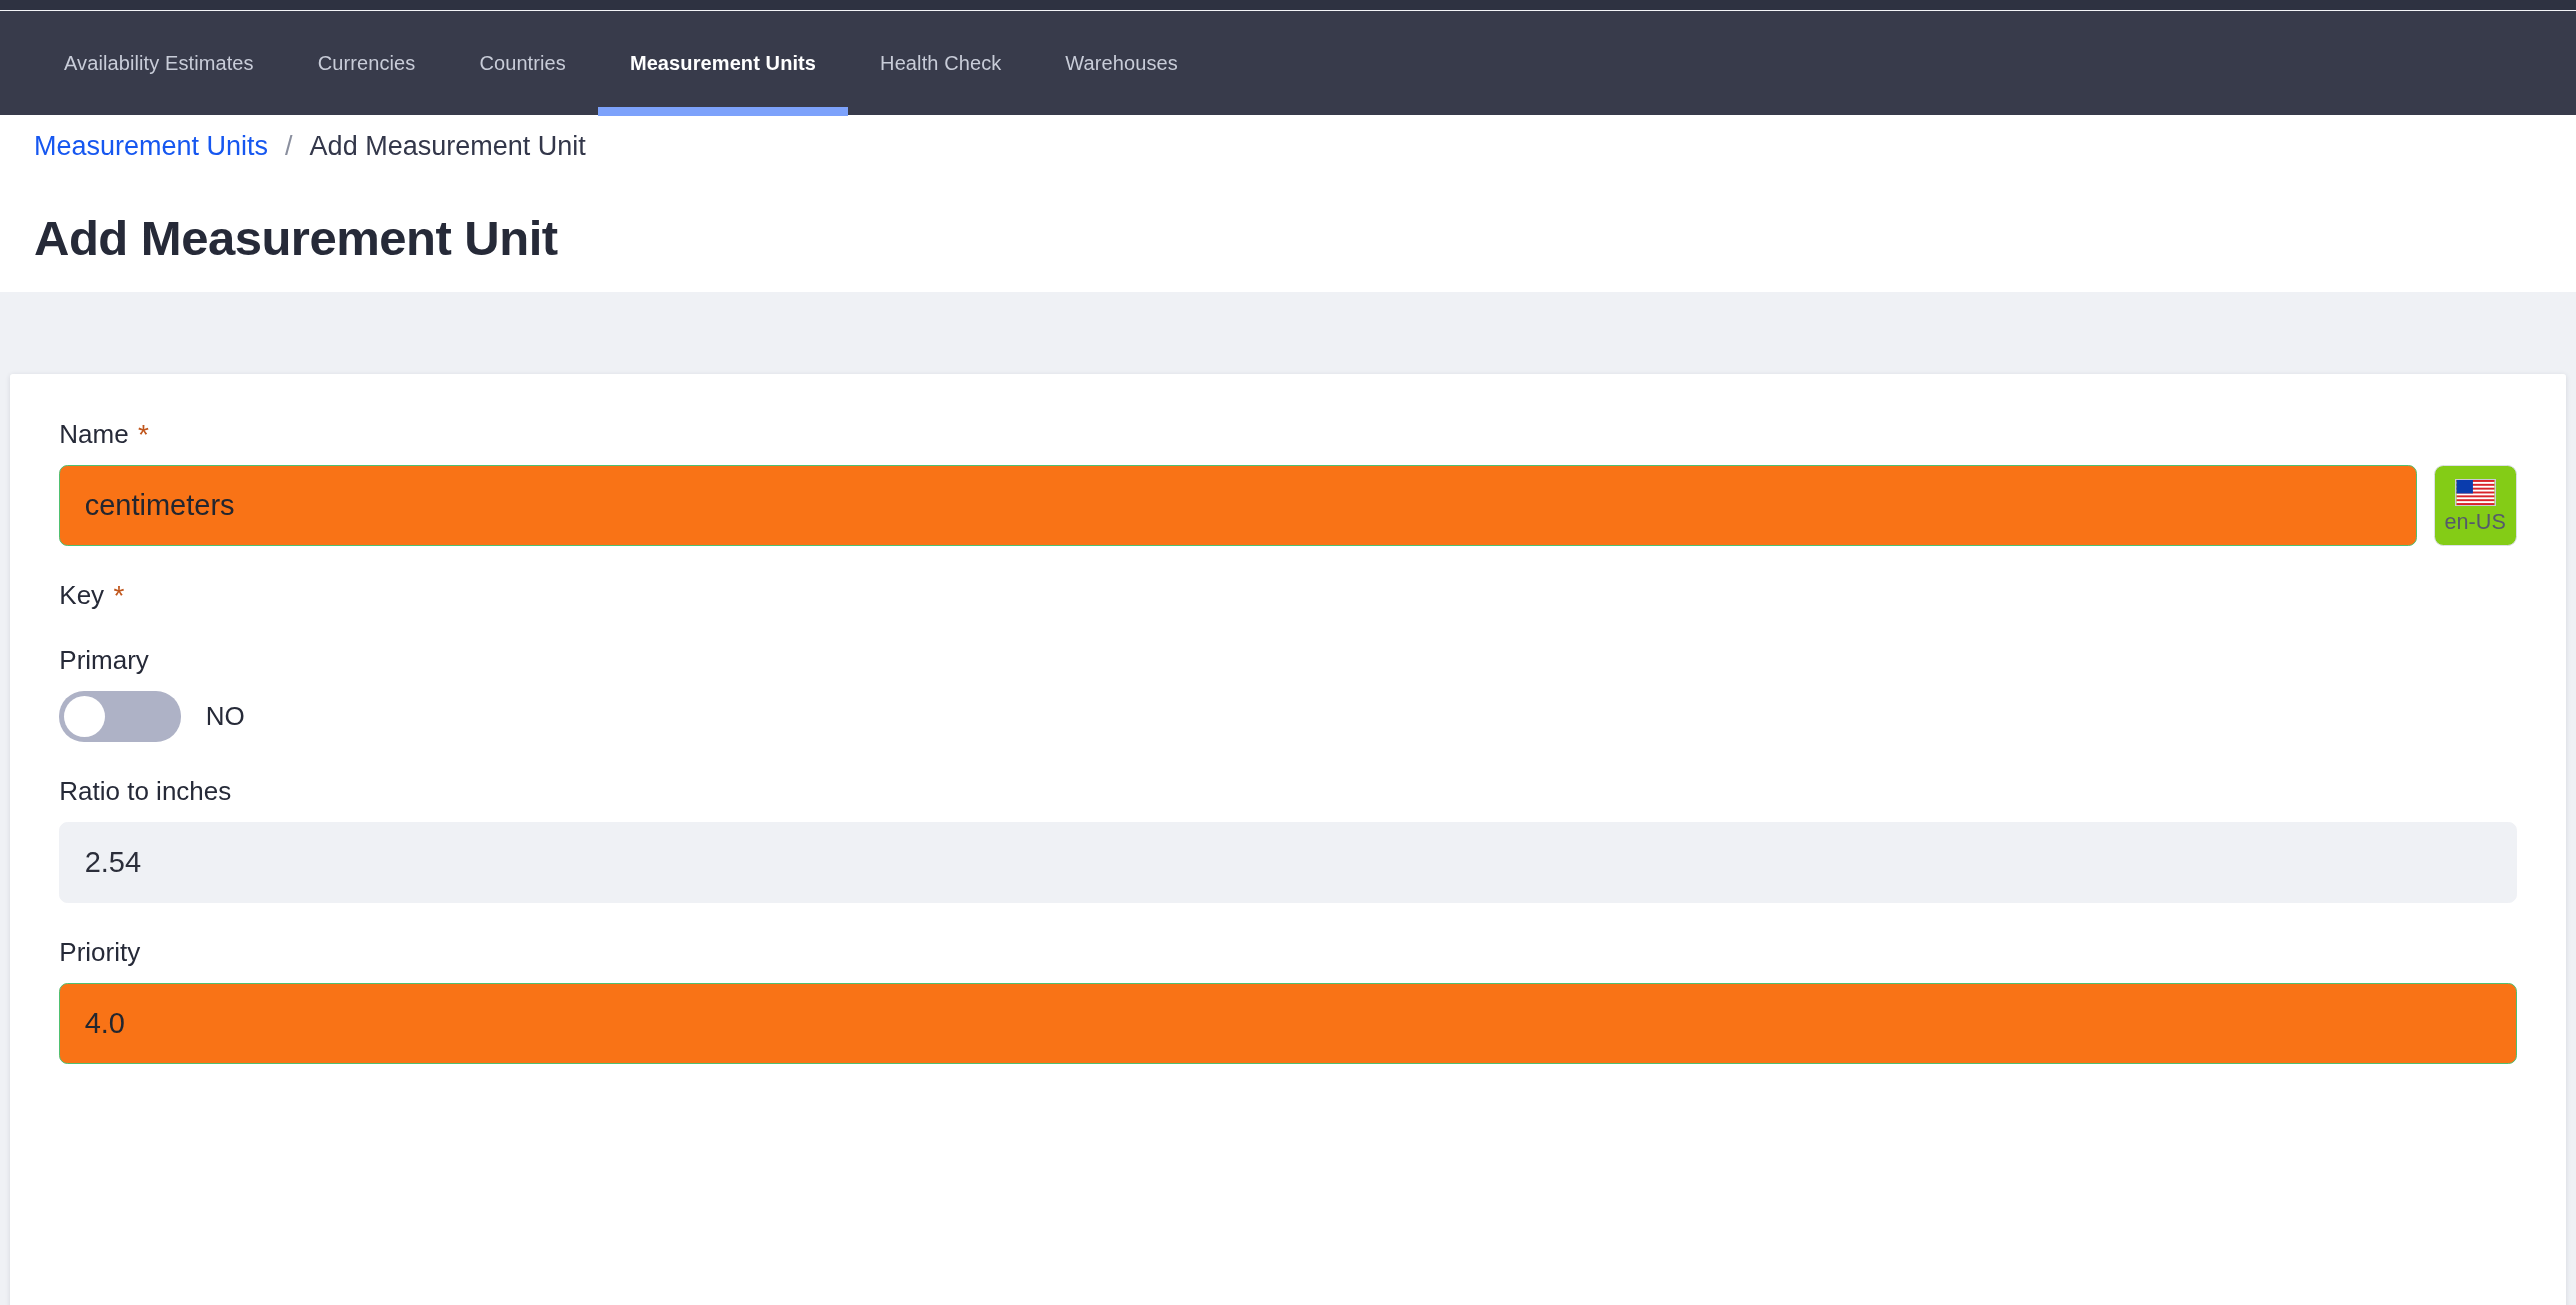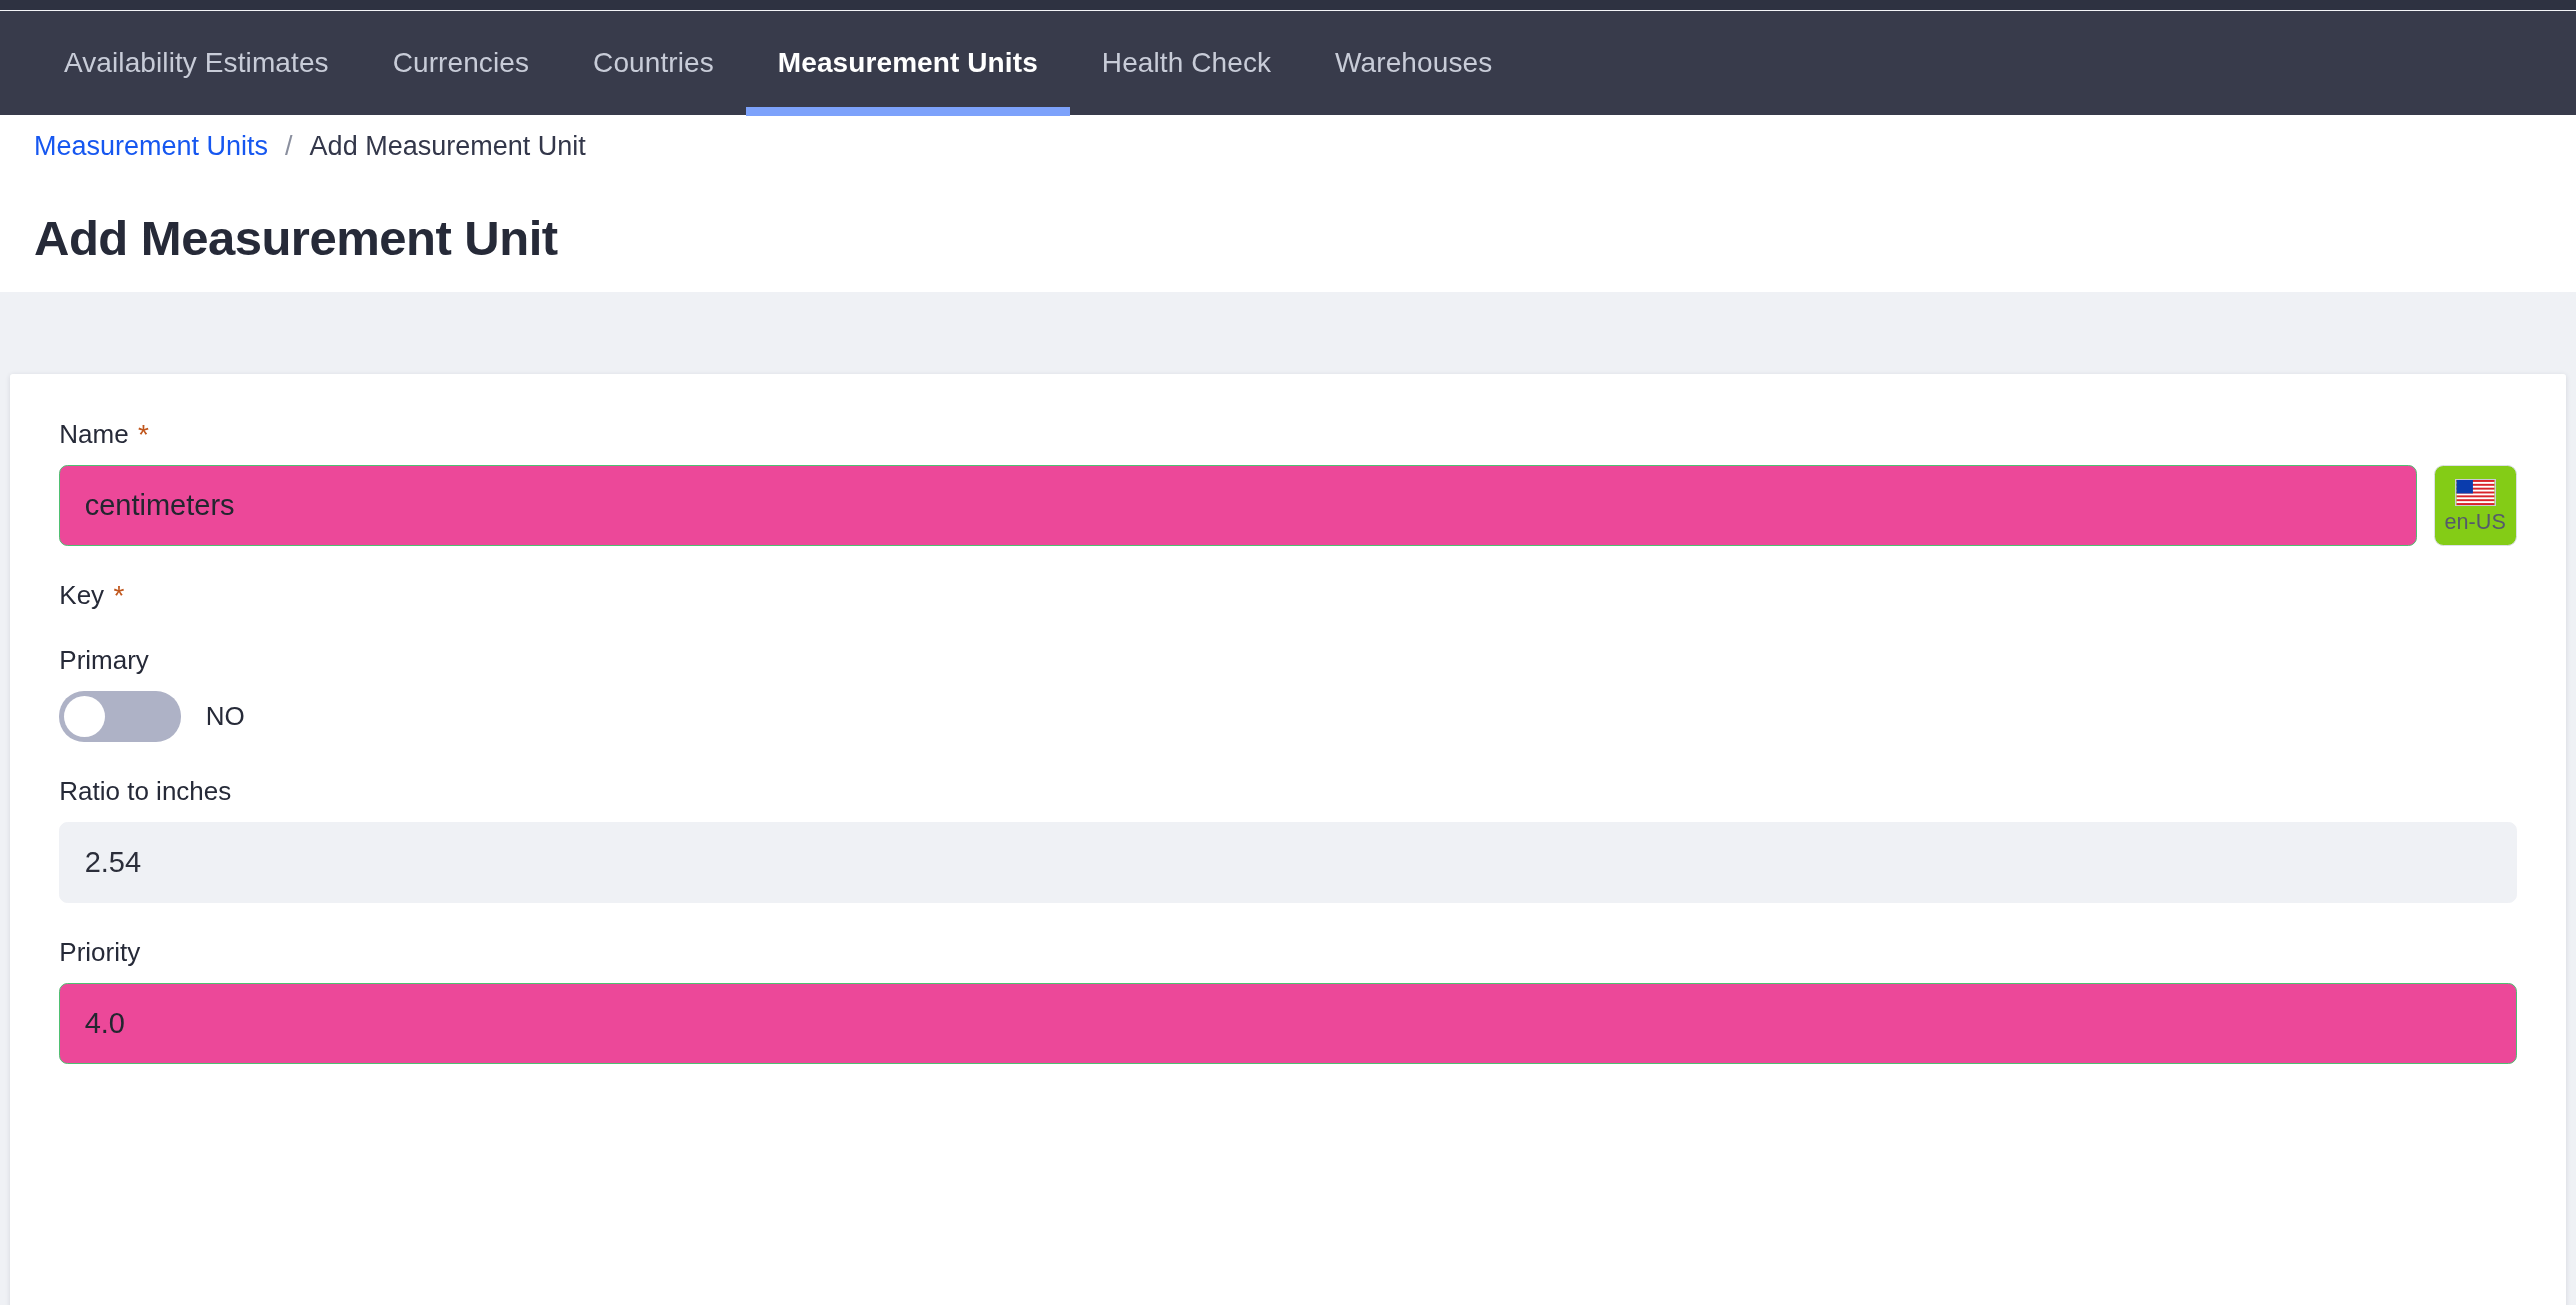--- a/index.html
+++ b/index.html
@@ -26,21 +26,21 @@
     position: relative;
     border-top: 1.9px solid #f4f5f8;
   }
   .nav-item {
     position: relative;
     height: 105px;
     display: flex;
     align-items: center;
     padding: 0 32px;
     color: #c8ccd8;
-    font-size: 28px;
+    font-size: 20px;
     letter-spacing: 0.1px;
     cursor: pointer;
     white-space: nowrap;
     justify-content: flex-end;
   }
   .nav-item.active {
     color: #ffffff;
     font-weight: bold;
   }
   .nav-item.active::after {
@@ -110,21 +110,21 @@
     font-size: 28px;
     line-height: 1;
   }
 
   .input-row { display: flex; align-items: stretch; gap: 17px; }
 
   .text-input {
     flex: 1;
     height: 81px;
     border: 1.9px solid #4fc072;
-    background: #ec4899;
+    background: #f97316;
     border-radius: 8.5px;
     font-size: 29px;
     color: #23262f;
     padding: 0 24.4px;
     font-family: "Liberation Sans", sans-serif;
     outline: none;
   }
   .text-input.readonly {
     border: 1.9px solid #eff1f5;
     background: #eff1f5;

